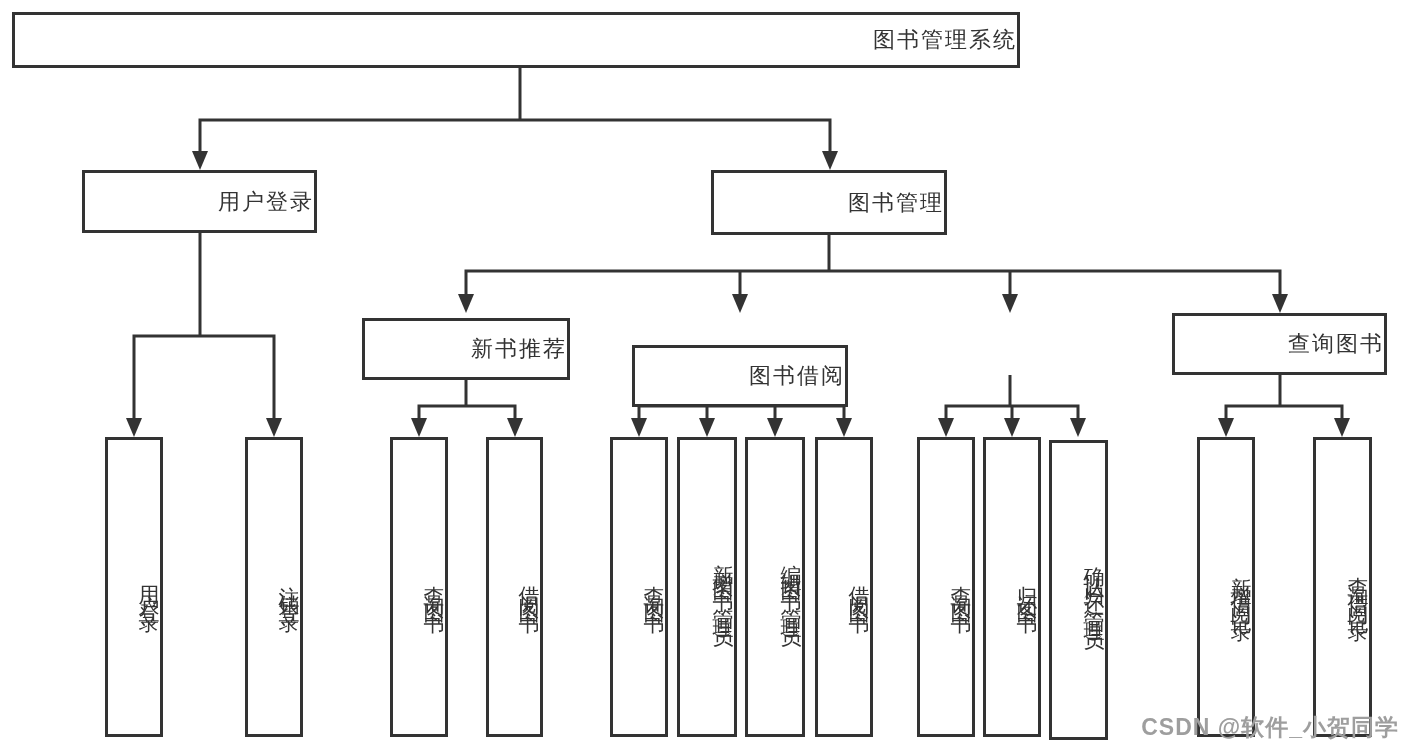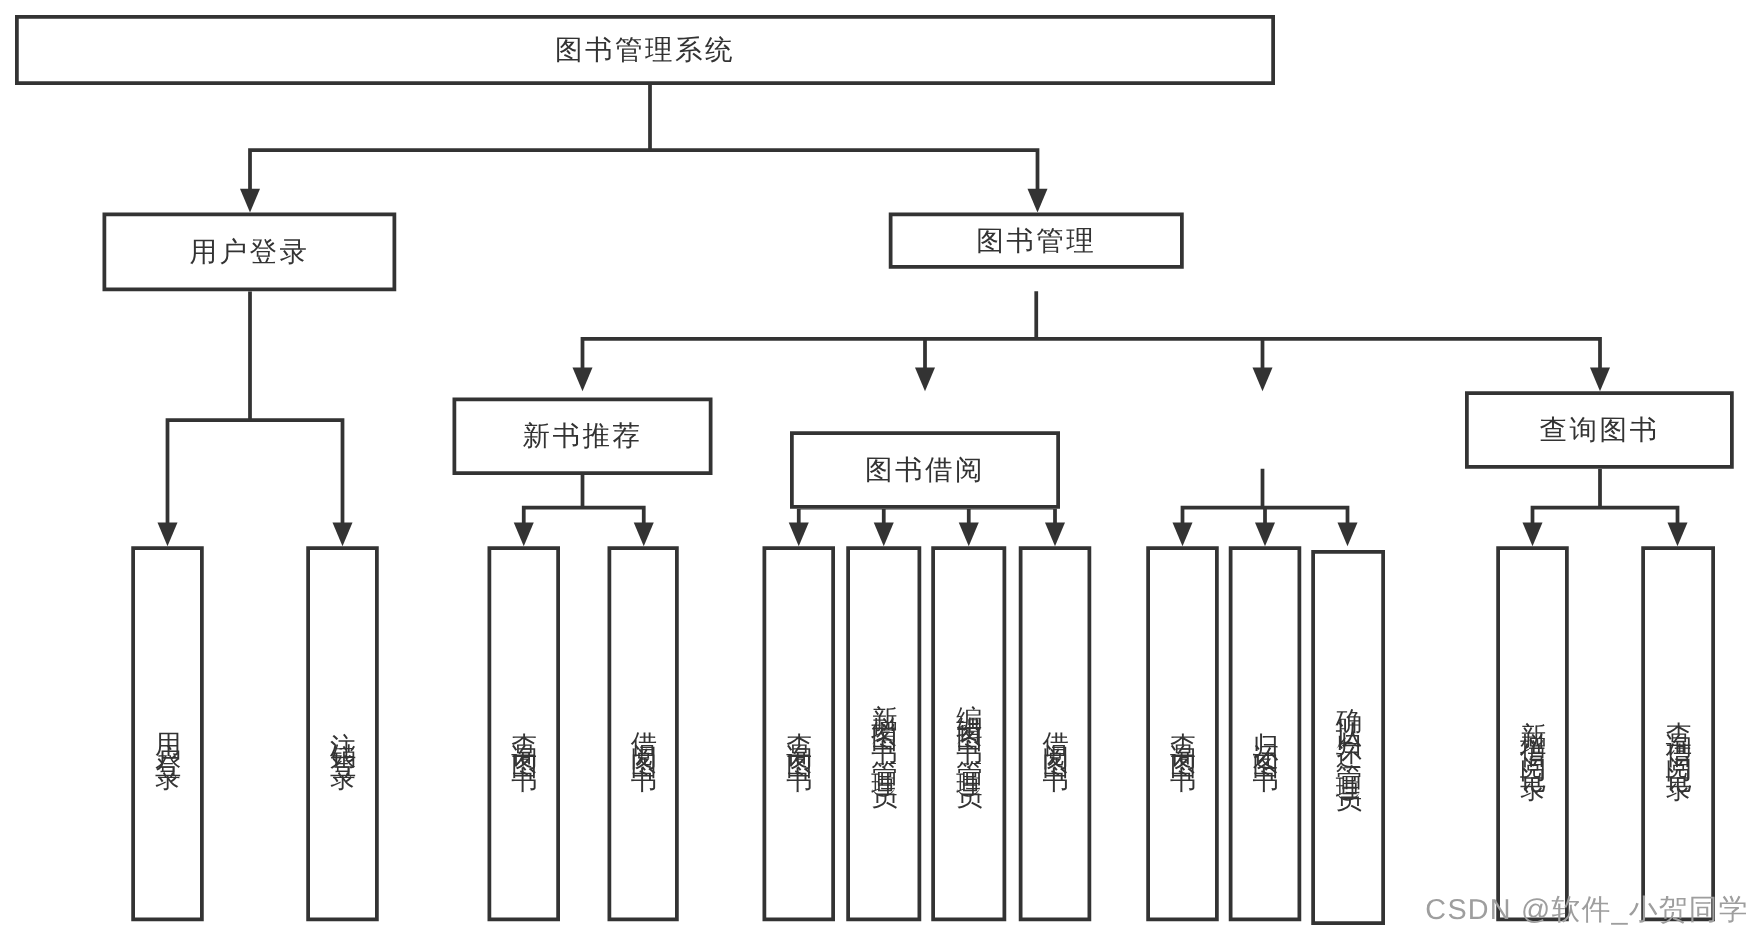--- a/index.html
+++ b/index.html
@@ -21,21 +21,21 @@
     top: 0;
     z-index: 0;
   }
   .node {
     position: absolute;
     box-sizing: border-box;
     border: 3px solid #333333;
     background: #ffffff;
     display: flex;
     align-items: center;
-    justify-content: center;
+    justify-content: flex-end;
     color: #333333;
     font-size: 22px;
     letter-spacing: 2px;
     z-index: 1;
     white-space: nowrap;
   }
   .leaf span {
     writing-mode: vertical-rl;
     text-orientation: mixed;
     letter-spacing: 9px;
@@ -44,20 +44,21 @@
   }
   .watermark {
     position: absolute;
     right: 6px;
     top: 712px;
     font-size: 23px;
     letter-spacing: 1px;
     color: #9e9e9e;
     z-index: 2;
     white-space: nowrap;
+    font-weight: bold;
   }
 </style>
 </head>
 <body>
 
 <div class="stage">
 
   <svg class="connectors" width="1405" height="747" viewBox="0 0 1405 747" fill="none" stroke="#333333" stroke-width="3">
 
     <g>
@@ -120,21 +121,21 @@
     </g>
   </svg>
 
   <div class="node" style="left:12px; top:12px; width:1008px; height:56px;">
     <span>图书管理系统</span>
   </div>
 
   <div class="node" style="left:82px; top:170px; width:235px; height:63px;">
     <span>用户登录</span>
   </div>
-  <div class="node" style="left:711px; top:170px; width:236px; height:45px;">
+  <div class="node" style="left:711px; top:170px; width:236px; height:65px;">
     <span>图书管理</span>
   </div>
 
   <div class="node" style="left:362px; top:318px; width:208px; height:62px;">
     <span>新书推荐</span>
   </div>
   <div class="node" style="left:632px; top:313px; width:216px; height:62px;margin-top:32px;">
     <span>图书借阅</span>
   </div>
   <div class="node" style="left:1172px; top:313px; width:215px; height:62px;">

